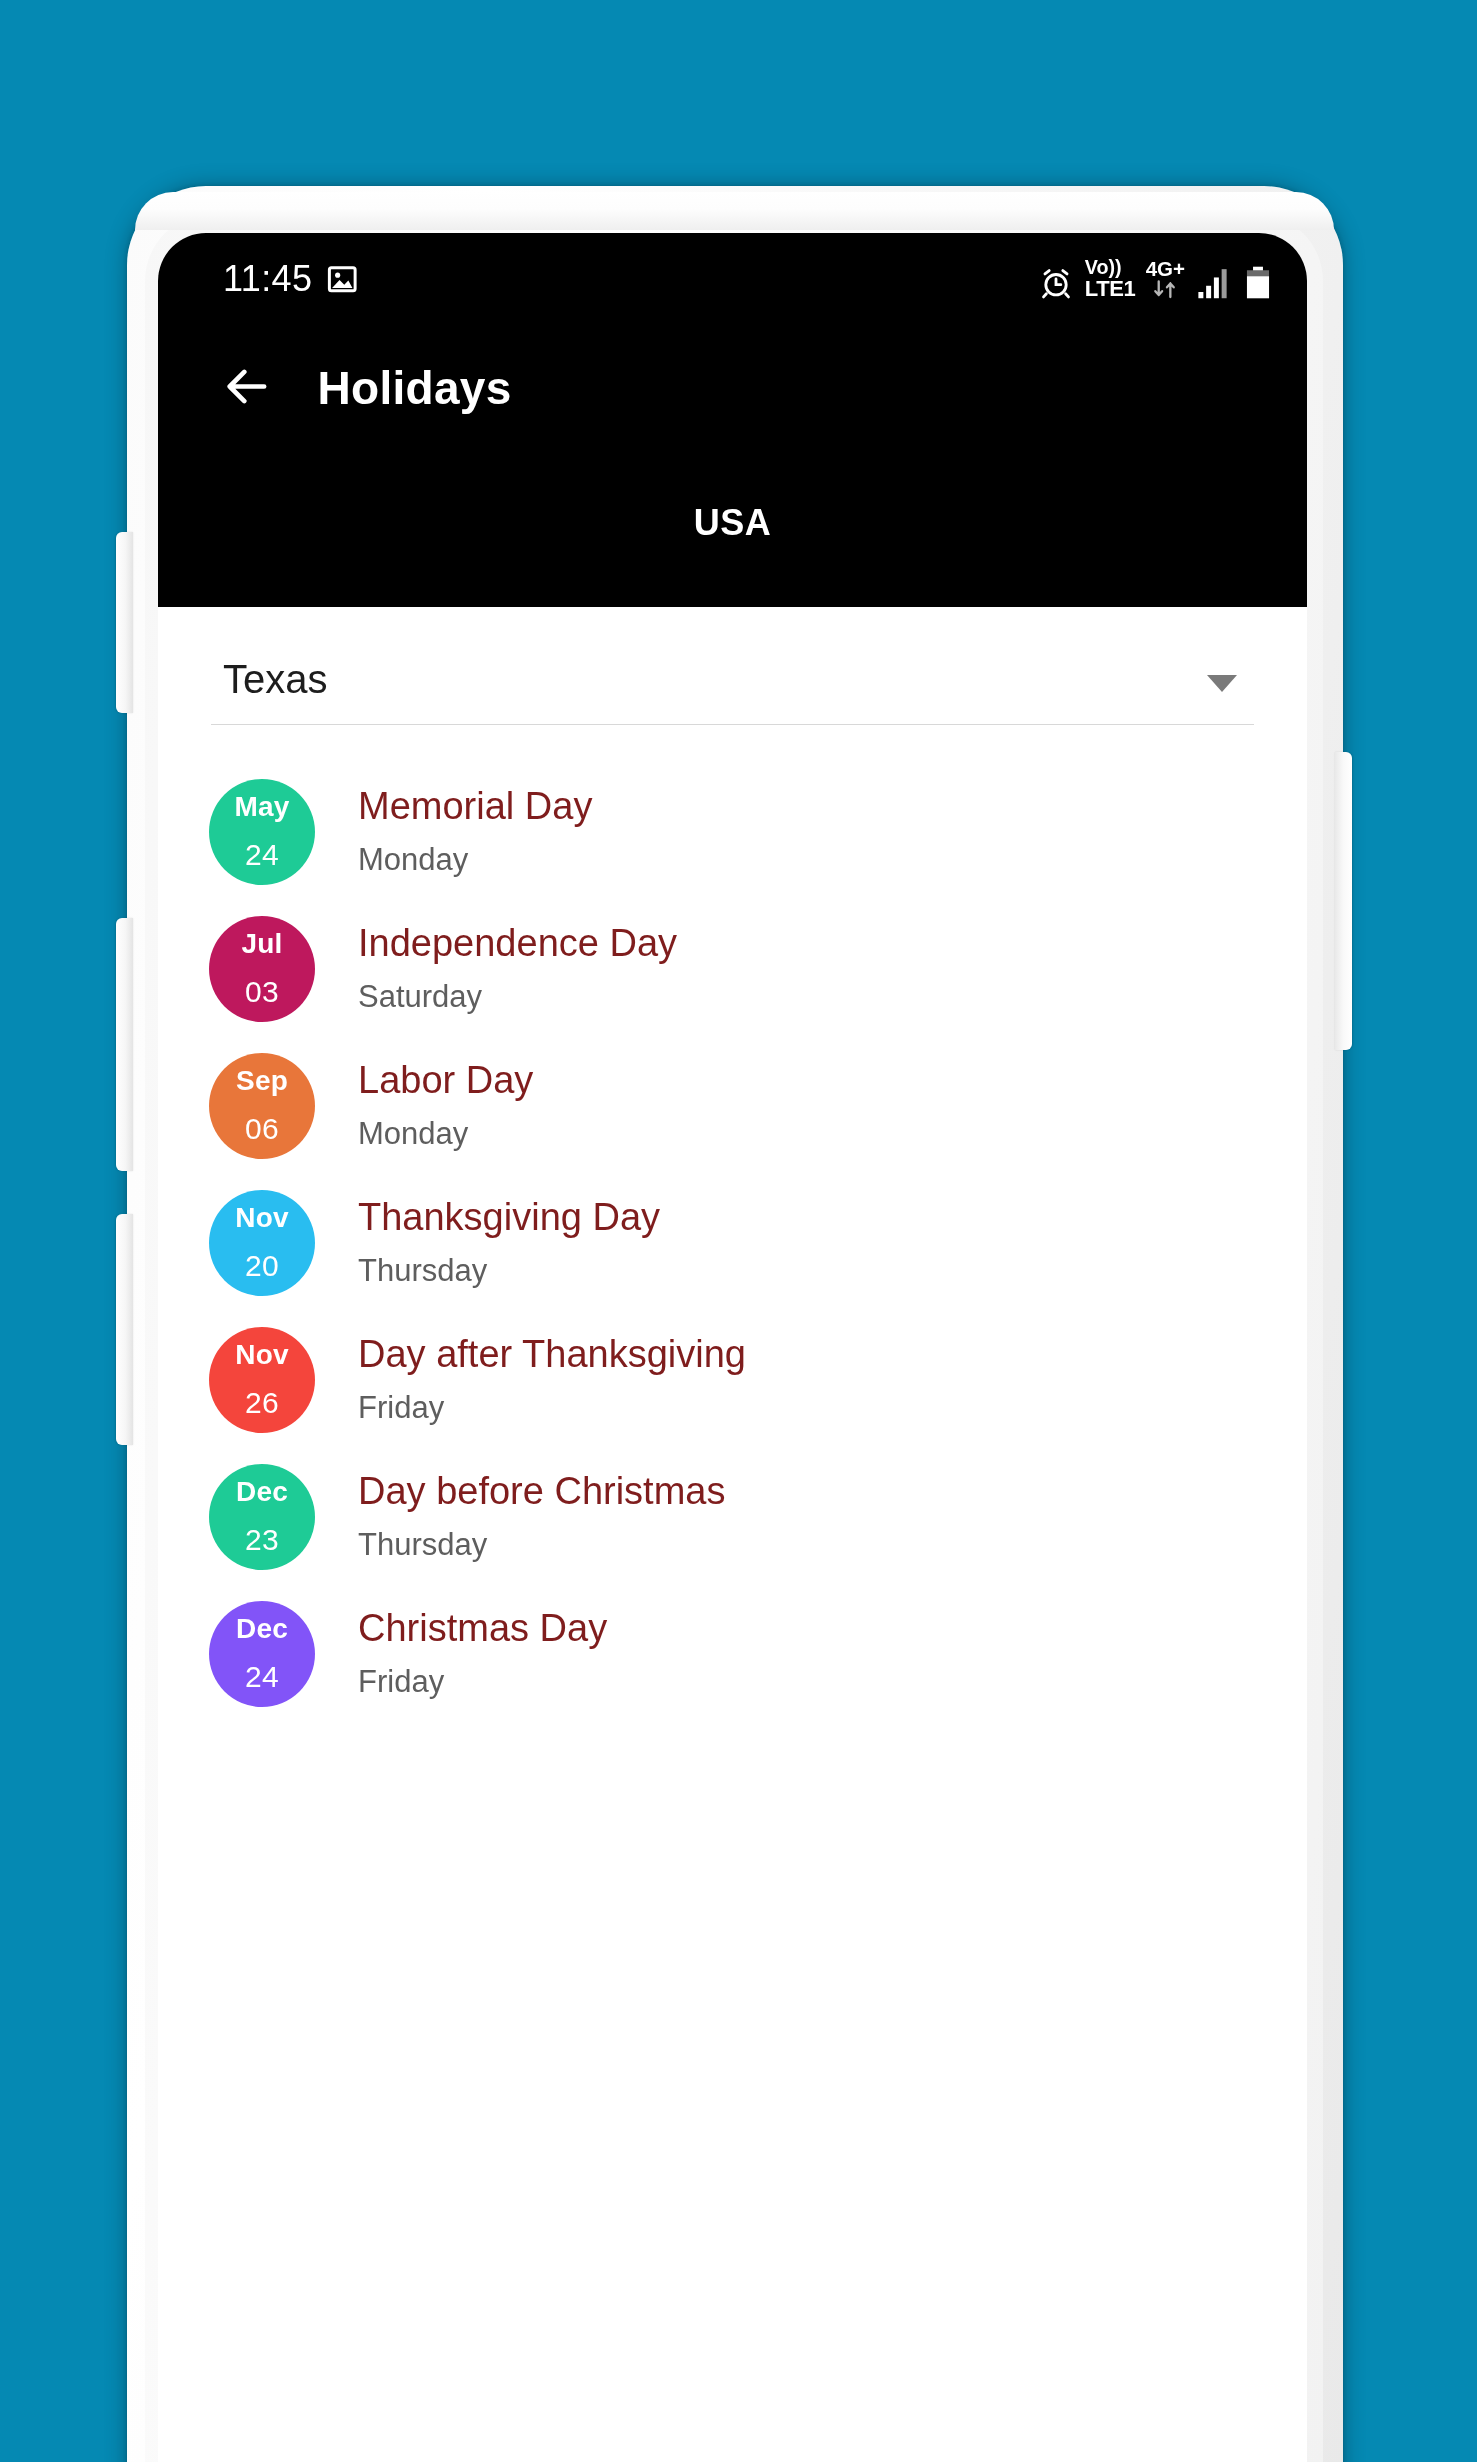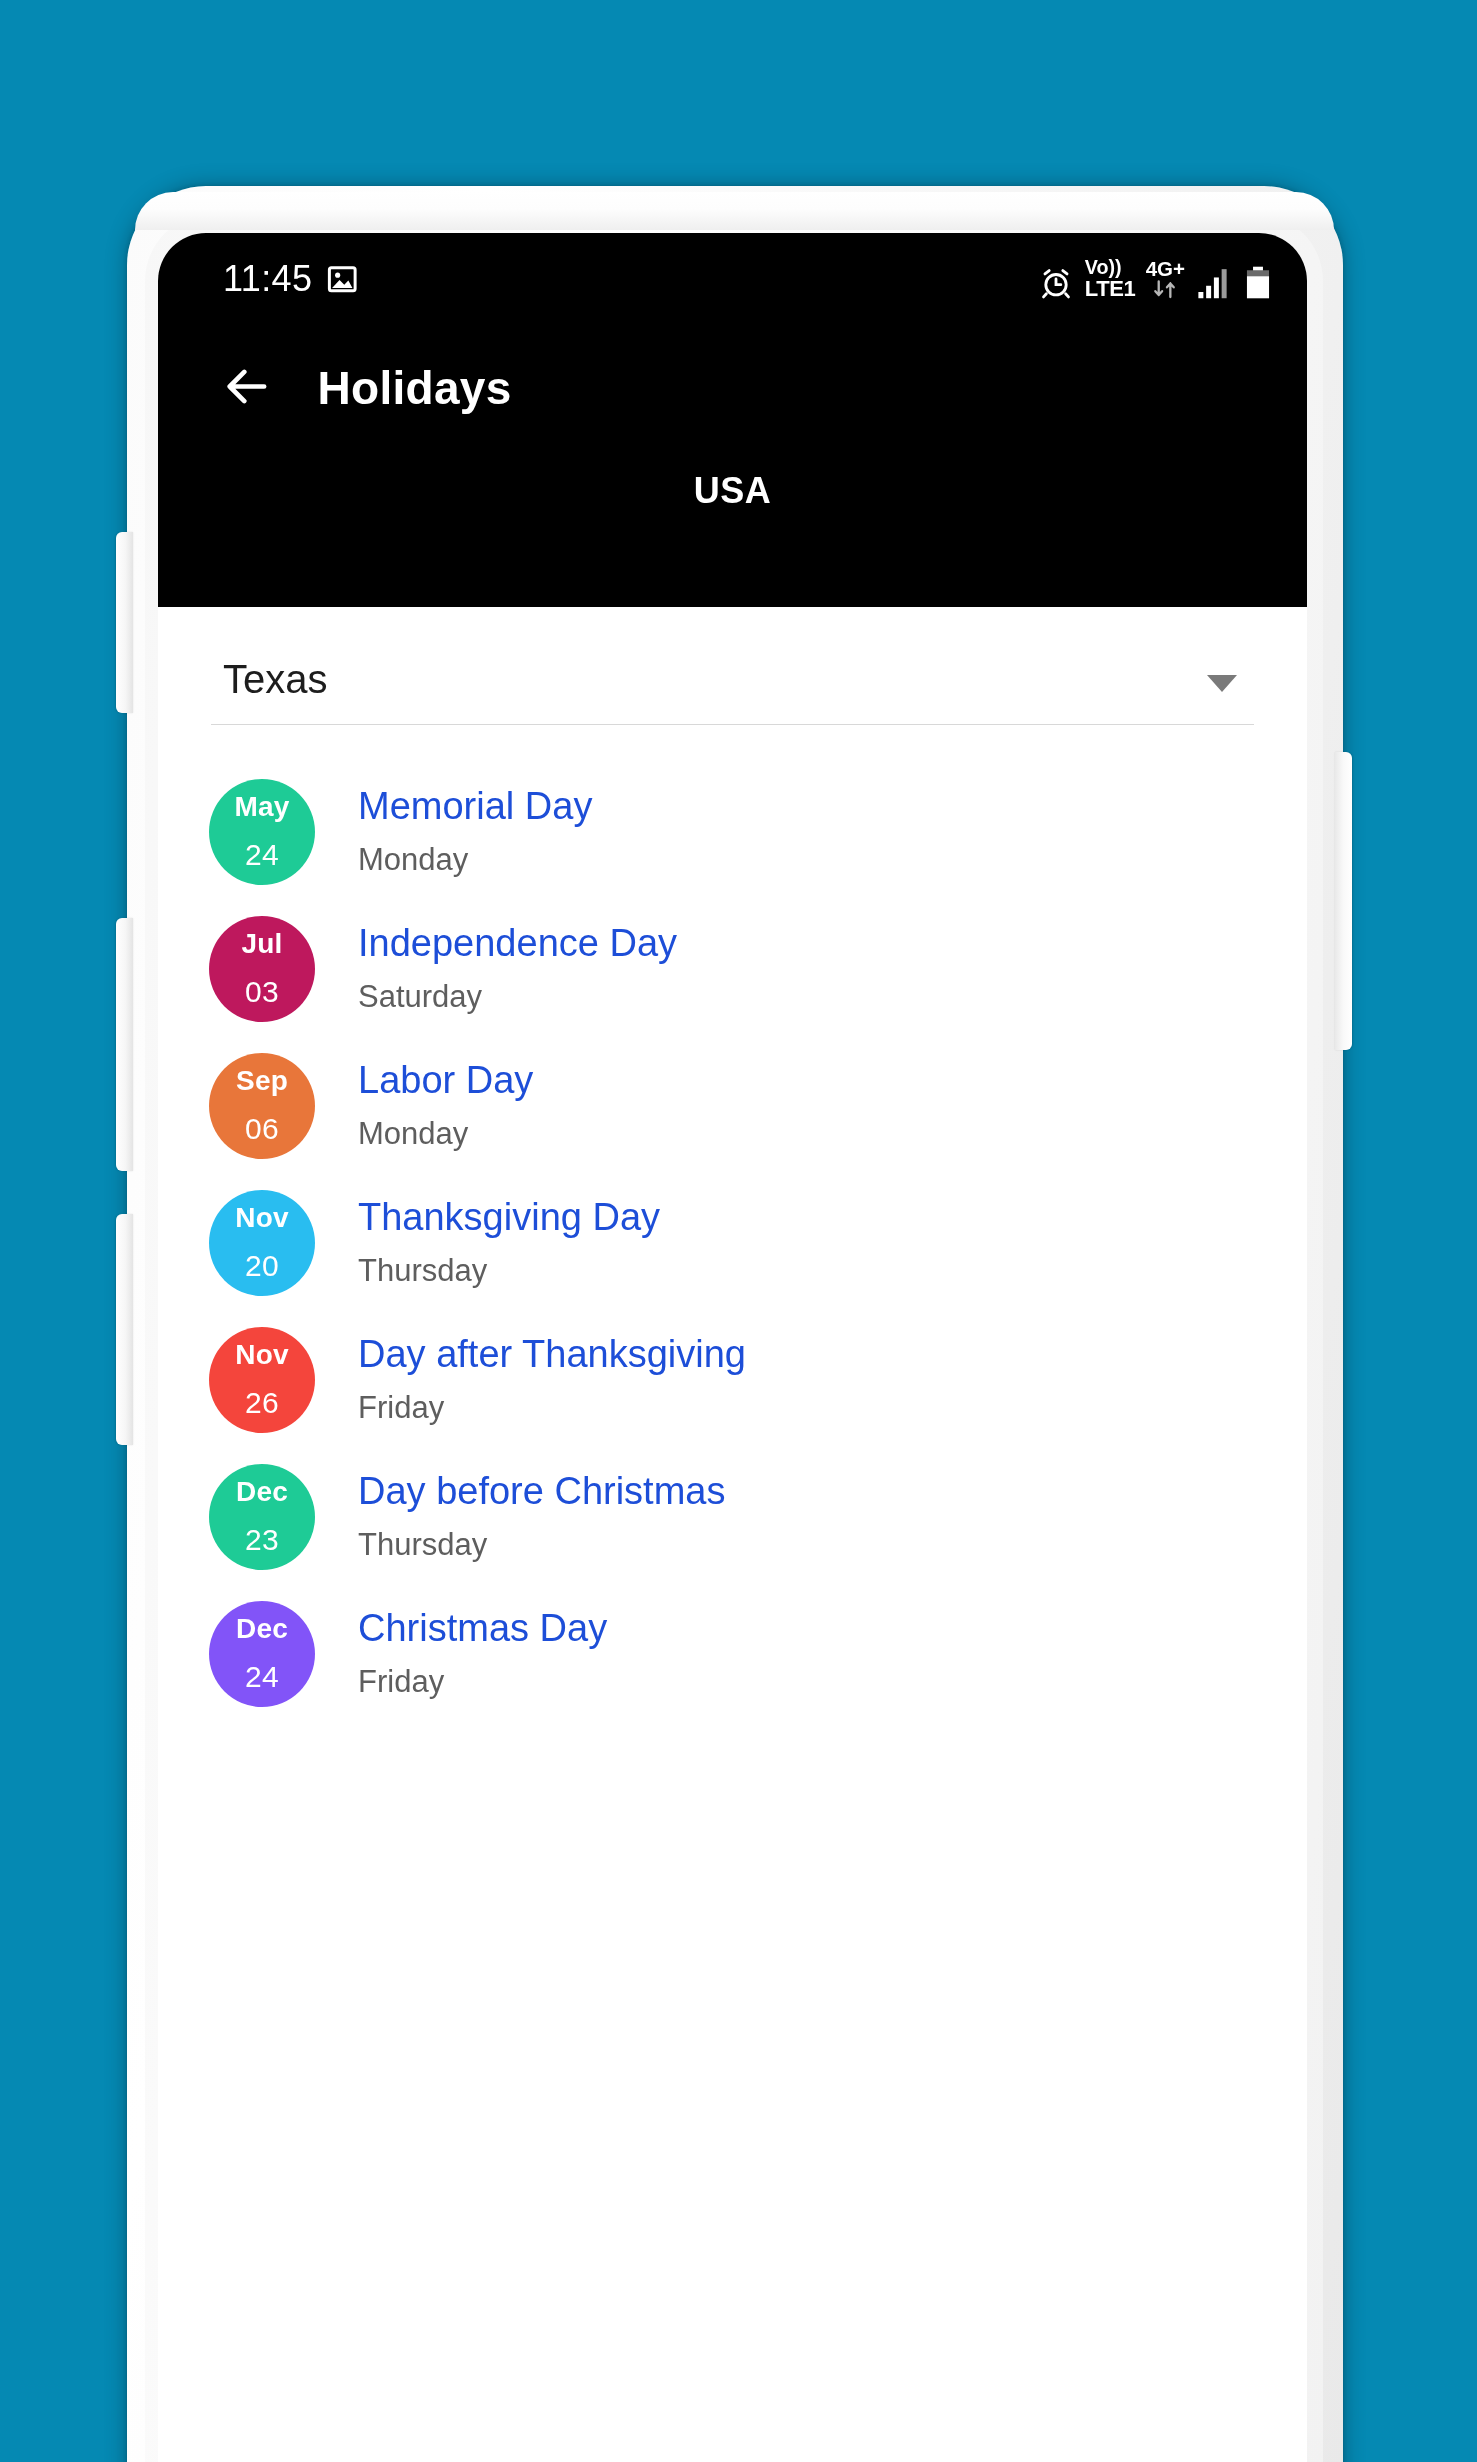--- a/index.html
+++ b/index.html
@@ -153,20 +153,21 @@
     top: 145px;
     display: flex;
     justify-content: center;
   }
   #country-tab {
     color: #ffffff;
     font-size: 36px;
     font-weight: bold;
     letter-spacing: 0.5px;
     cursor: pointer;
+    margin-top: 32px;
   }
 
   
   #content {
     background: #ffffff;
     height: calc(100% - 92px - 282px);
     padding: 0;
     position: relative;
   }
 
@@ -229,21 +230,21 @@
     margin-top: 18px;
   }
   .holiday-text {
     margin-left: 43px;
     display: flex;
     flex-direction: column;
     justify-content: center;
   }
   .holiday-name {
     font-size: 38px;
-    color: #1d4ed8;
+    color: #7f1d1d;
     margin-bottom: 13.7px;
   }
   .holiday-weekday {
     font-size: 31px;
     color: #5e5e5e;
   }
 </style>
 </head>
 <body>
 

